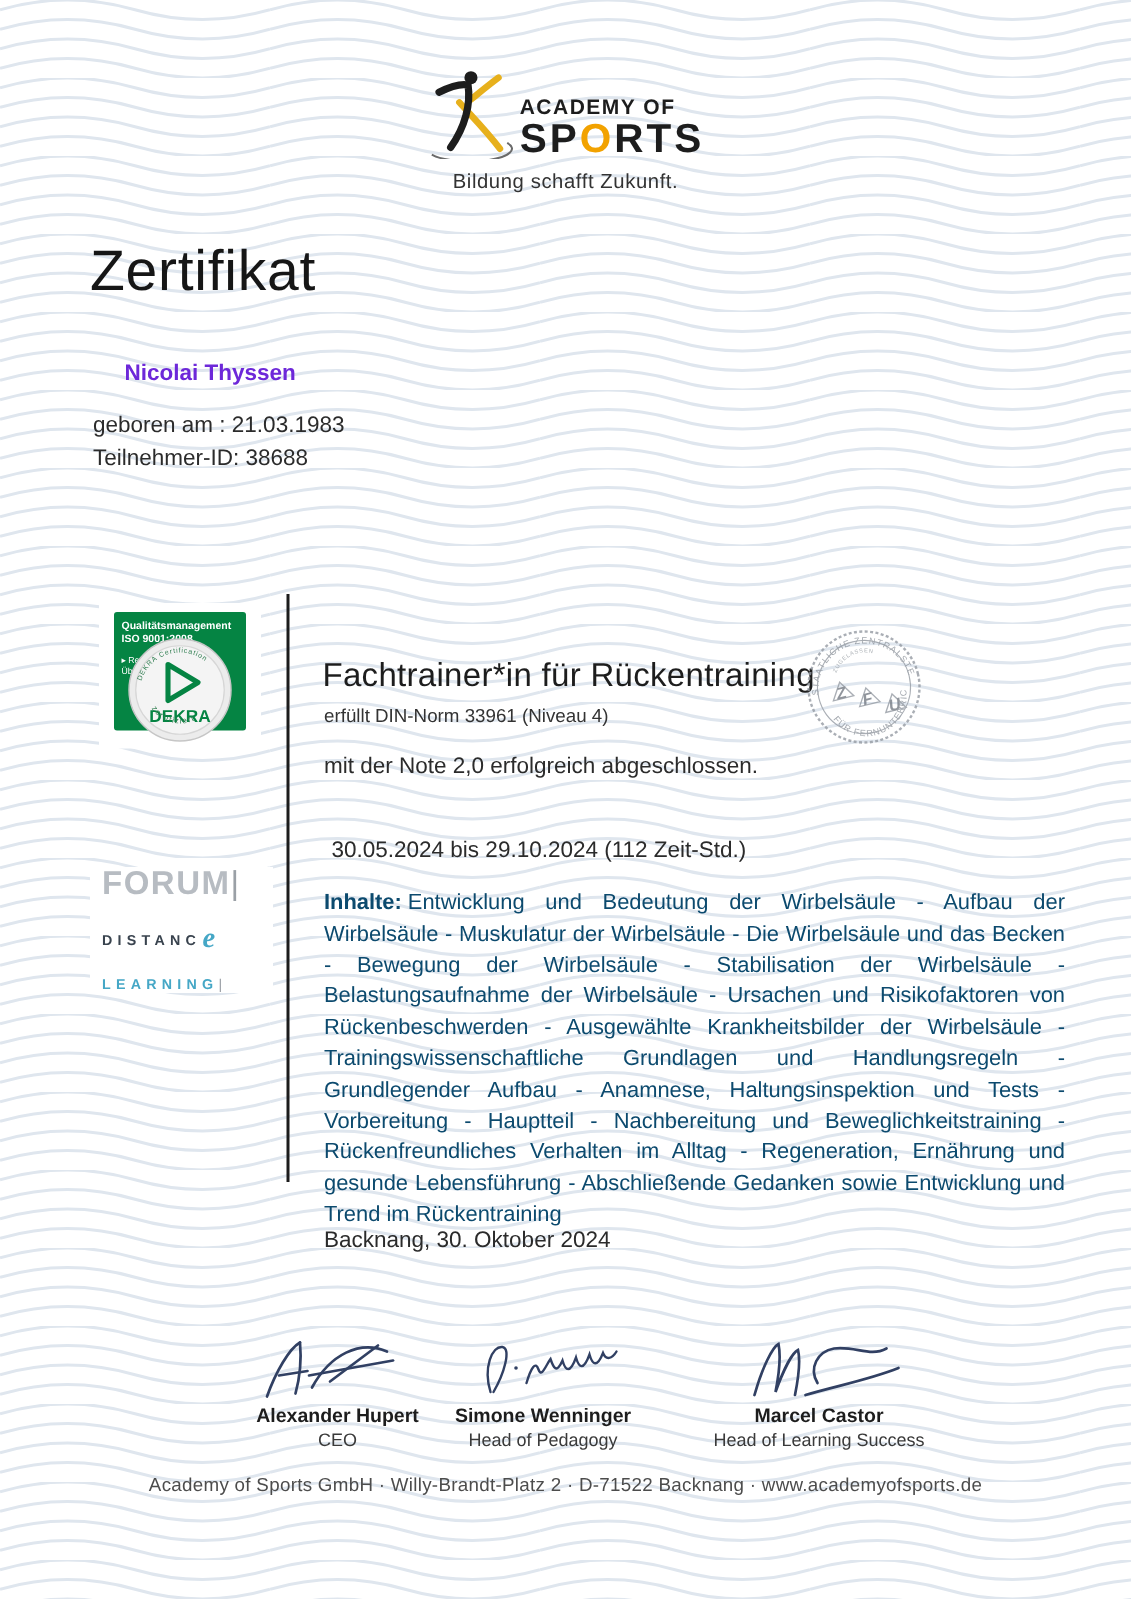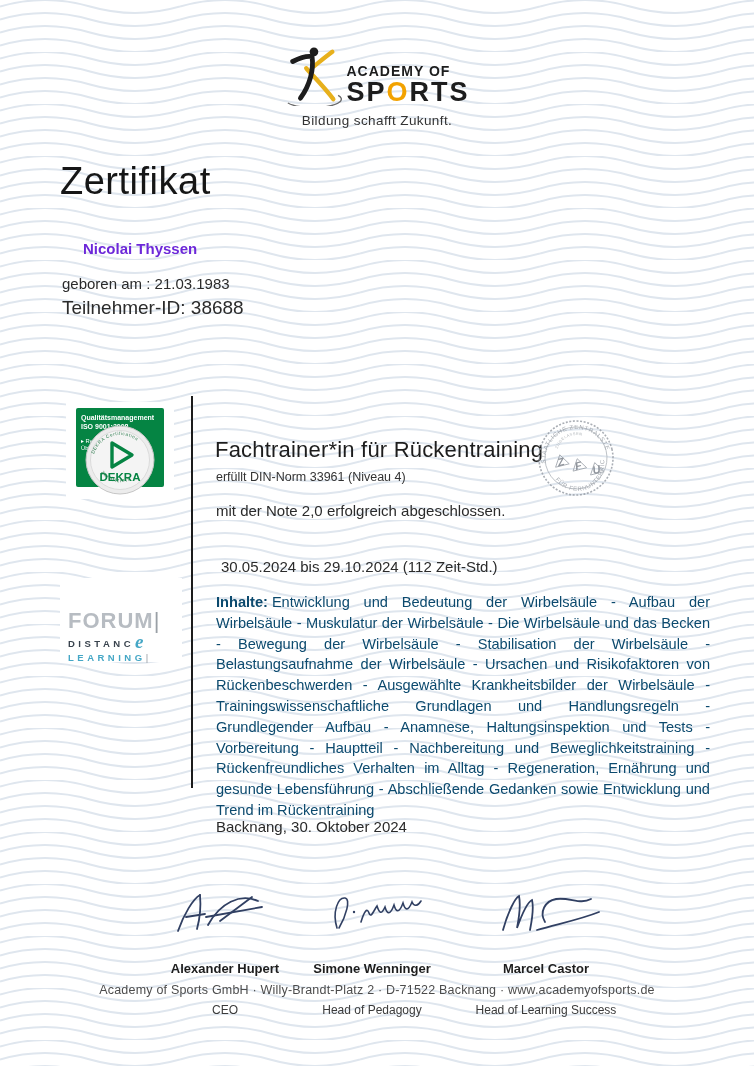--- a/index.html
+++ b/index.html
@@ -16,52 +16,52 @@
   .logo-row{display:flex;align-items:flex-end;gap:4px;}
   .logo-text{display:flex;flex-direction:column;line-height:1;}
   .logo-line1{font-size:14px;font-weight:700;letter-spacing:1px;color:#1d1d1d;}
   .logo-line2{font-size:27px;font-weight:800;letter-spacing:2px;color:#1d1d1d;margin-top:1px;}
   .logo-o{color:#f2a200;}
   .logo-tagline{font-size:13.5px;color:#333;margin-top:7px;letter-spacing:0.4px;}
 
   .title{top:160px;left:60px;font-size:38px;color:#161616;letter-spacing:0.5px;}
   .name{top:240px;left:62px;font-size:15px;font-weight:700;color:#6d28d9;margin-left:21px;}
   .born{top:275px;left:62px;font-size:15px;}
-  .tid{top:297px;left:62px;font-size:19px;}
+  .tid{top:297px;left:62px;font-size:15px;}
 
   
   .dekra-wrap{top:402px;left:66px;width:108px;background:#fff;padding:6px 0 4px;display:flex;flex-direction:column;align-items:center;}
   .dekra-green{width:88px;background:#058443;color:#fff;padding:6px 5px 34px;box-sizing:border-box;border-radius:2px;text-align:left;}
   .dekra-l1{font-size:7px;font-weight:700;line-height:1.25;}
   .dekra-l2{font-size:7px;font-weight:700;line-height:1.25;margin-bottom:6px;}
   .dekra-l3{font-size:5.8px;line-height:1.3;}
   .dekra-circ{margin-top:-62px;}
 
   
-  .forum-wrap{top:578px;left:60px;width:122px;height:84px;background:#fff;display:flex;flex-direction:column;justify-content:flex-end;padding-left:8px;box-sizing:border-box;}
+  .forum-wrap{top:578px;left:60px;width:122px;height:84px;background:#fff;display:flex;flex-direction:column;justify-content:space-between;padding-left:8px;box-sizing:border-box;}
   .forum-l1{font-size:22px;font-weight:800;letter-spacing:1px;color:#b7bcc2;line-height:1;}
   .forum-bar{color:#9aa0a6;font-weight:400;}
   .forum-l2{font-size:9.5px;font-weight:700;letter-spacing:3.5px;color:#39434e;line-height:1;margin-top:3px;display:flex;align-items:flex-end;}
   .forum-e{font-family:"Liberation Serif",serif;font-style:italic;font-size:19px;font-weight:700;color:#45a7c6;line-height:0.7;margin-left:1px;}
   .forum-l3{font-size:9.5px;font-weight:700;letter-spacing:3.5px;color:#45a7c6;line-height:1;margin-top:4px;}
 
   .vline{top:396px;left:191px;width:2px;height:392px;background:#1c1c1c;}
 
   .intro{top:403px;left:216px;font-size:15px;}
   .course{top:437px;left:215px;font-size:22px;color:#1d1d1d;letter-spacing:0.2px;}
   .din{top:470px;left:216px;font-size:12.5px;color:#333;}
   .note{top:502px;left:216px;font-size:15px;}
   .zfu{top:418px;left:536px;opacity:0.8;}
   .period{top:558px;left:221px;font-size:15px;}
   .contents{top:592px;left:216px;width:494px;font-size:14.6px;line-height:20.8px;text-align:justify;color:#0c4a6e;}
   .contents b{margin-right:4px;}
   .place-date{top:818px;left:216px;font-size:15px;}
 
-  .sig-col{top:890px;width:176px;display:flex;flex-direction:column;align-items:center;gap:25px;}
-  .sig-1{left:137px;} .sig-2{left:284px;} .sig-3{left:458px;justify-content:space-between;}
+  .sig-col{top:890px;width:176px;display:flex;flex-direction:column;align-items:center;}
+  .sig-1{left:137px;} .sig-2{left:274px;} .sig-3{left:458px;justify-content:space-between;}
   .sig-name{font-size:13px;font-weight:700;color:#1d1d1d;margin-top:2px;}
   .sig-title{font-size:12px;color:#3a3a3a;margin-top:2px;}
 
   .footer{top:983px;left:0;right:0;text-align:center;font-size:12.5px;color:#4c4c4c;letter-spacing:0.2px;}
 </style>
 </head>
 <body>
 
 <div class="page">
 

